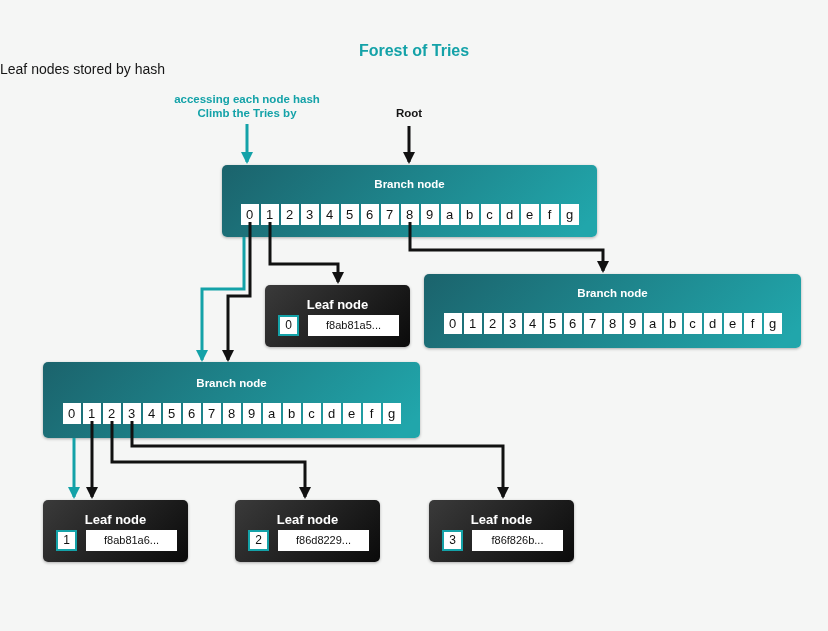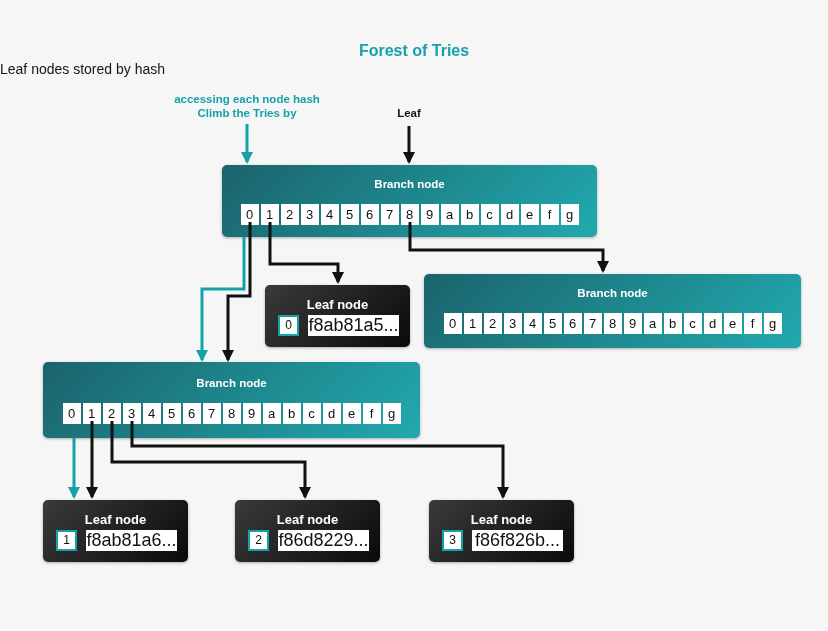--- a/index.html
+++ b/index.html
@@ -56,41 +56,41 @@
     padding-top:12px;width:145px;height:62px;
   }
   .leaf .node-label{font-size:13px;font-weight:bold;color:#ffffff;}
   .leaf-row{position:absolute;left:13px;top:30px;display:flex;align-items:center;}
   .index-cell{
     width:21px;height:21px;background:#ffffff;border:2px solid var(--accent);
     color:#111;font-size:12px;line-height:17px;text-align:center;
   }
   .hash-box{
     width:91px;height:21px;background:#ffffff;margin-left:9px;
-    color:#111;font-size:18px;line-height:21px;text-align:center;
+    color:#111;font-size:11px;line-height:21px;text-align:center;
     white-space:nowrap;overflow:hidden;
   }
   .leaf.l0{left:265px;top:285px;}
   .leaf.l1{left:43px; top:500px;}
   .leaf.l2{left:235px;top:500px;}
   .leaf.l3{left:429px;top:500px;}
 </style>
 </head>
 <body>
 
 <div class="canvas">
 
   <div class="title">Forest of Tries</div>
   <div class="subtitle">Leaf nodes stored by hash</div>
 
   <div class="annotation teal">
     <div>accessing each node hash</div>
     <div>Climb the Tries by</div>
   </div>
-  <div class="annotation root">Leaf</div>
+  <div class="annotation root">Root</div>
 
   <svg class="edges" width="828" height="631">
     <defs>
       <marker id="arrow-black" viewBox="0 0 14 14" markerUnits="userSpaceOnUse" markerWidth="14" markerHeight="14" refX="11" refY="7" orient="auto">
         <path class="ah-black" d="M1,1 L13,7 L1,13 Z"></path>
       </marker>
       <marker id="arrow-teal" viewBox="0 0 14 14" markerUnits="userSpaceOnUse" markerWidth="14" markerHeight="14" refX="11" refY="7" orient="auto">
         <path class="ah-teal" d="M1,1 L13,7 L1,13 Z"></path>
       </marker>
     </defs>

